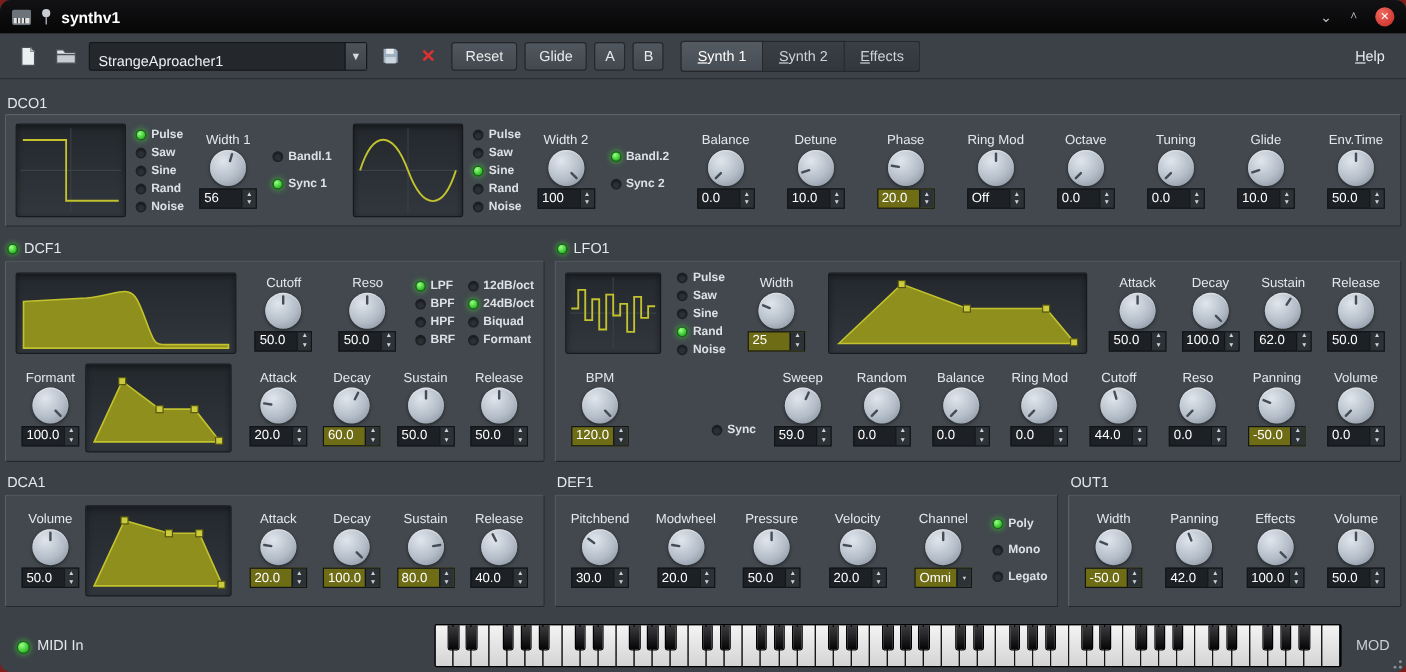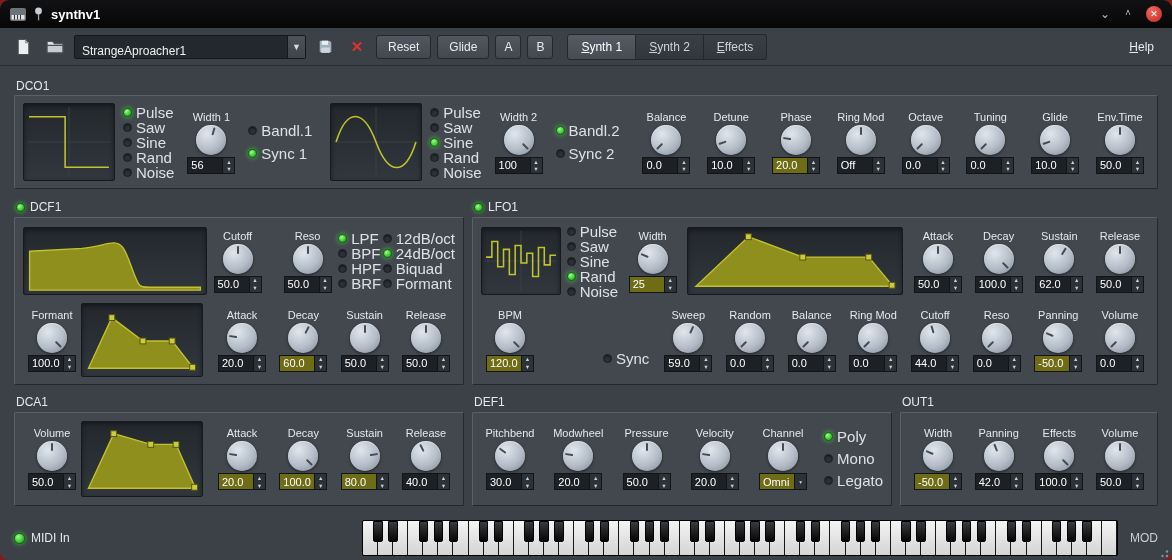--- a/index.html
+++ b/index.html
@@ -24,21 +24,21 @@
   .btn.small { padding:0 8px; }
   .tabs { display:flex; margin-left:8px; }
   .tab { height:26px; padding:0 13px; background:linear-gradient(#3a3f45,#32373c); border:1px solid #24282c; border-left-width:0; color:#ced3d8; font-size:12px; display:flex; align-items:center; }
   .tab:first-child { border-left-width:1px; border-radius:3px 0 0 3px; }
   .tab:last-child { border-radius:0 3px 3px 0; }
   .tab.active { background:linear-gradient(#545b63,#464c53); color:#ffffff; }
   .help { margin-left:auto; font-size:12px; color:#e8ebee; padding:4px 8px; }
   .red-x { color:#e03131; font-weight:bold; font-size:15px; }
 
   
-  .main { flex:1 1 auto; display:flex; flex-direction:column; justify-content:space-evenly; padding:2px 14px; overflow:hidden; }
+  .main { flex:1 1 auto; display:flex; flex-direction:column; justify-content:space-evenly; padding:2px 4px; overflow:hidden; }
   .rowflex { display:flex; gap:8px; }
   .group-title { display:flex; align-items:center; gap:5px; height:17px; margin:1px 0 1px 2px; }
   .gtitle { font-size:12px; color:#e4e8eb; }
   .group-body { background:#42484e; border:1px solid #5a6168; border-right-color:#24282c; border-bottom-color:#24282c; border-radius:2px; padding:4px 8px; }
   .dcf1, .dca1 { width:450px; flex:0 0 auto; }
   .lfo1 { flex:1 1 auto; }
   .def1 { width:420px; flex:0 0 auto; }
   .out1 { flex:1 1 auto; }
   .dco-body { display:flex; align-items:center; gap:8px; height:94px; }
   .row2 .group-body { height:168px; display:flex; flex-direction:column; justify-content:space-between; }
@@ -60,35 +60,35 @@
   .spin.hl { background:#6e6c15; }
   .spin-val { flex:1; display:flex; align-items:center; padding-left:3px; white-space:nowrap; }
   .spin-btns { width:12px; display:flex; flex-direction:column; border-left:1px solid #121518; background:#2d3237; }
   .spin-btns i { flex:1; font-style:normal; font-size:5.5px; color:#ced3d8; display:flex; align-items:center; justify-content:center; }
 
   
   .led-col { display:flex; flex-direction:column; justify-content:center; gap:1px; }
   .led-col.flags { gap:9px; }
   .led-col.modes { gap:8px; }
   .led-row { display:flex; align-items:center; gap:4px; height:14px; }
-  .led-label { font-size:15px; color:#dde1e5; white-space:nowrap; }
+  .led-label { font-size:10px; color:#dde1e5; white-space:nowrap;font-weight:bold; }
   .led { width:9px; height:9px; border-radius:50%; background:#2c3136; border:1px solid #1b1f23; box-shadow:inset 0 1px 2px rgba(0,0,0,.6); flex:0 0 auto; }
   .led.on { background:radial-gradient(circle at 35% 30%, #9dff86, #3bc832 60%, #1d8c1a); border-color:#166b14; box-shadow:0 0 5px rgba(70,220,60,.8); }
   .sync-host { align-self:flex-end; padding-bottom:14px; }
 
   
   .scope { background:linear-gradient(180deg,#24282d,#31373d); border:1px solid #17191c; border-radius:2px; box-shadow:inset 0 2px 5px rgba(0,0,0,.45); flex:0 0 auto; }
   .gridline { stroke:#394046; stroke-width:1; }
   .trace { stroke:#c2c22e; stroke-width:1.6; fill:none; }
   .fill-shape { fill:#8f8f1e; stroke:#c2c22e; stroke-width:1.4; }
   .node { fill:#cbcb3d; stroke:#55550f; stroke-width:1; }
 
   
   .statusbar { height:44px; flex:0 0 auto; display:flex; align-items:center; padding:0 14px; position:relative; }
-  .midi-in { display:flex; align-items:center; gap:6px; font-size:12px; color:#e4e8eb; }
+  .midi-in { display:flex; align-items:flex-end; gap:6px; font-size:12px; color:#e4e8eb; }
   .midi-in .led { width:11px; height:11px; }
   .spacer { flex:1; }
   .keyboard { position:relative; width:756px; height:36px; background:#000; border:1px solid #000; border-radius:2px; overflow:hidden; }
   .wkey { position:absolute; top:0; bottom:0; background:linear-gradient(#f4f4f4,#d4d4d4); border-right:1px solid #17171a; }
   .bkey { position:absolute; top:0; height:62%; background:linear-gradient(#3a3a3e,#050507); border:1px solid #000; border-radius:0 0 2px 2px; z-index:2; }
   .mod-label { margin-left:12px; font-size:12px; color:#c9ced3; }
   .resize-grip { position:absolute; right:3px; bottom:2px; }
 </style>
 </head>
 <body>

